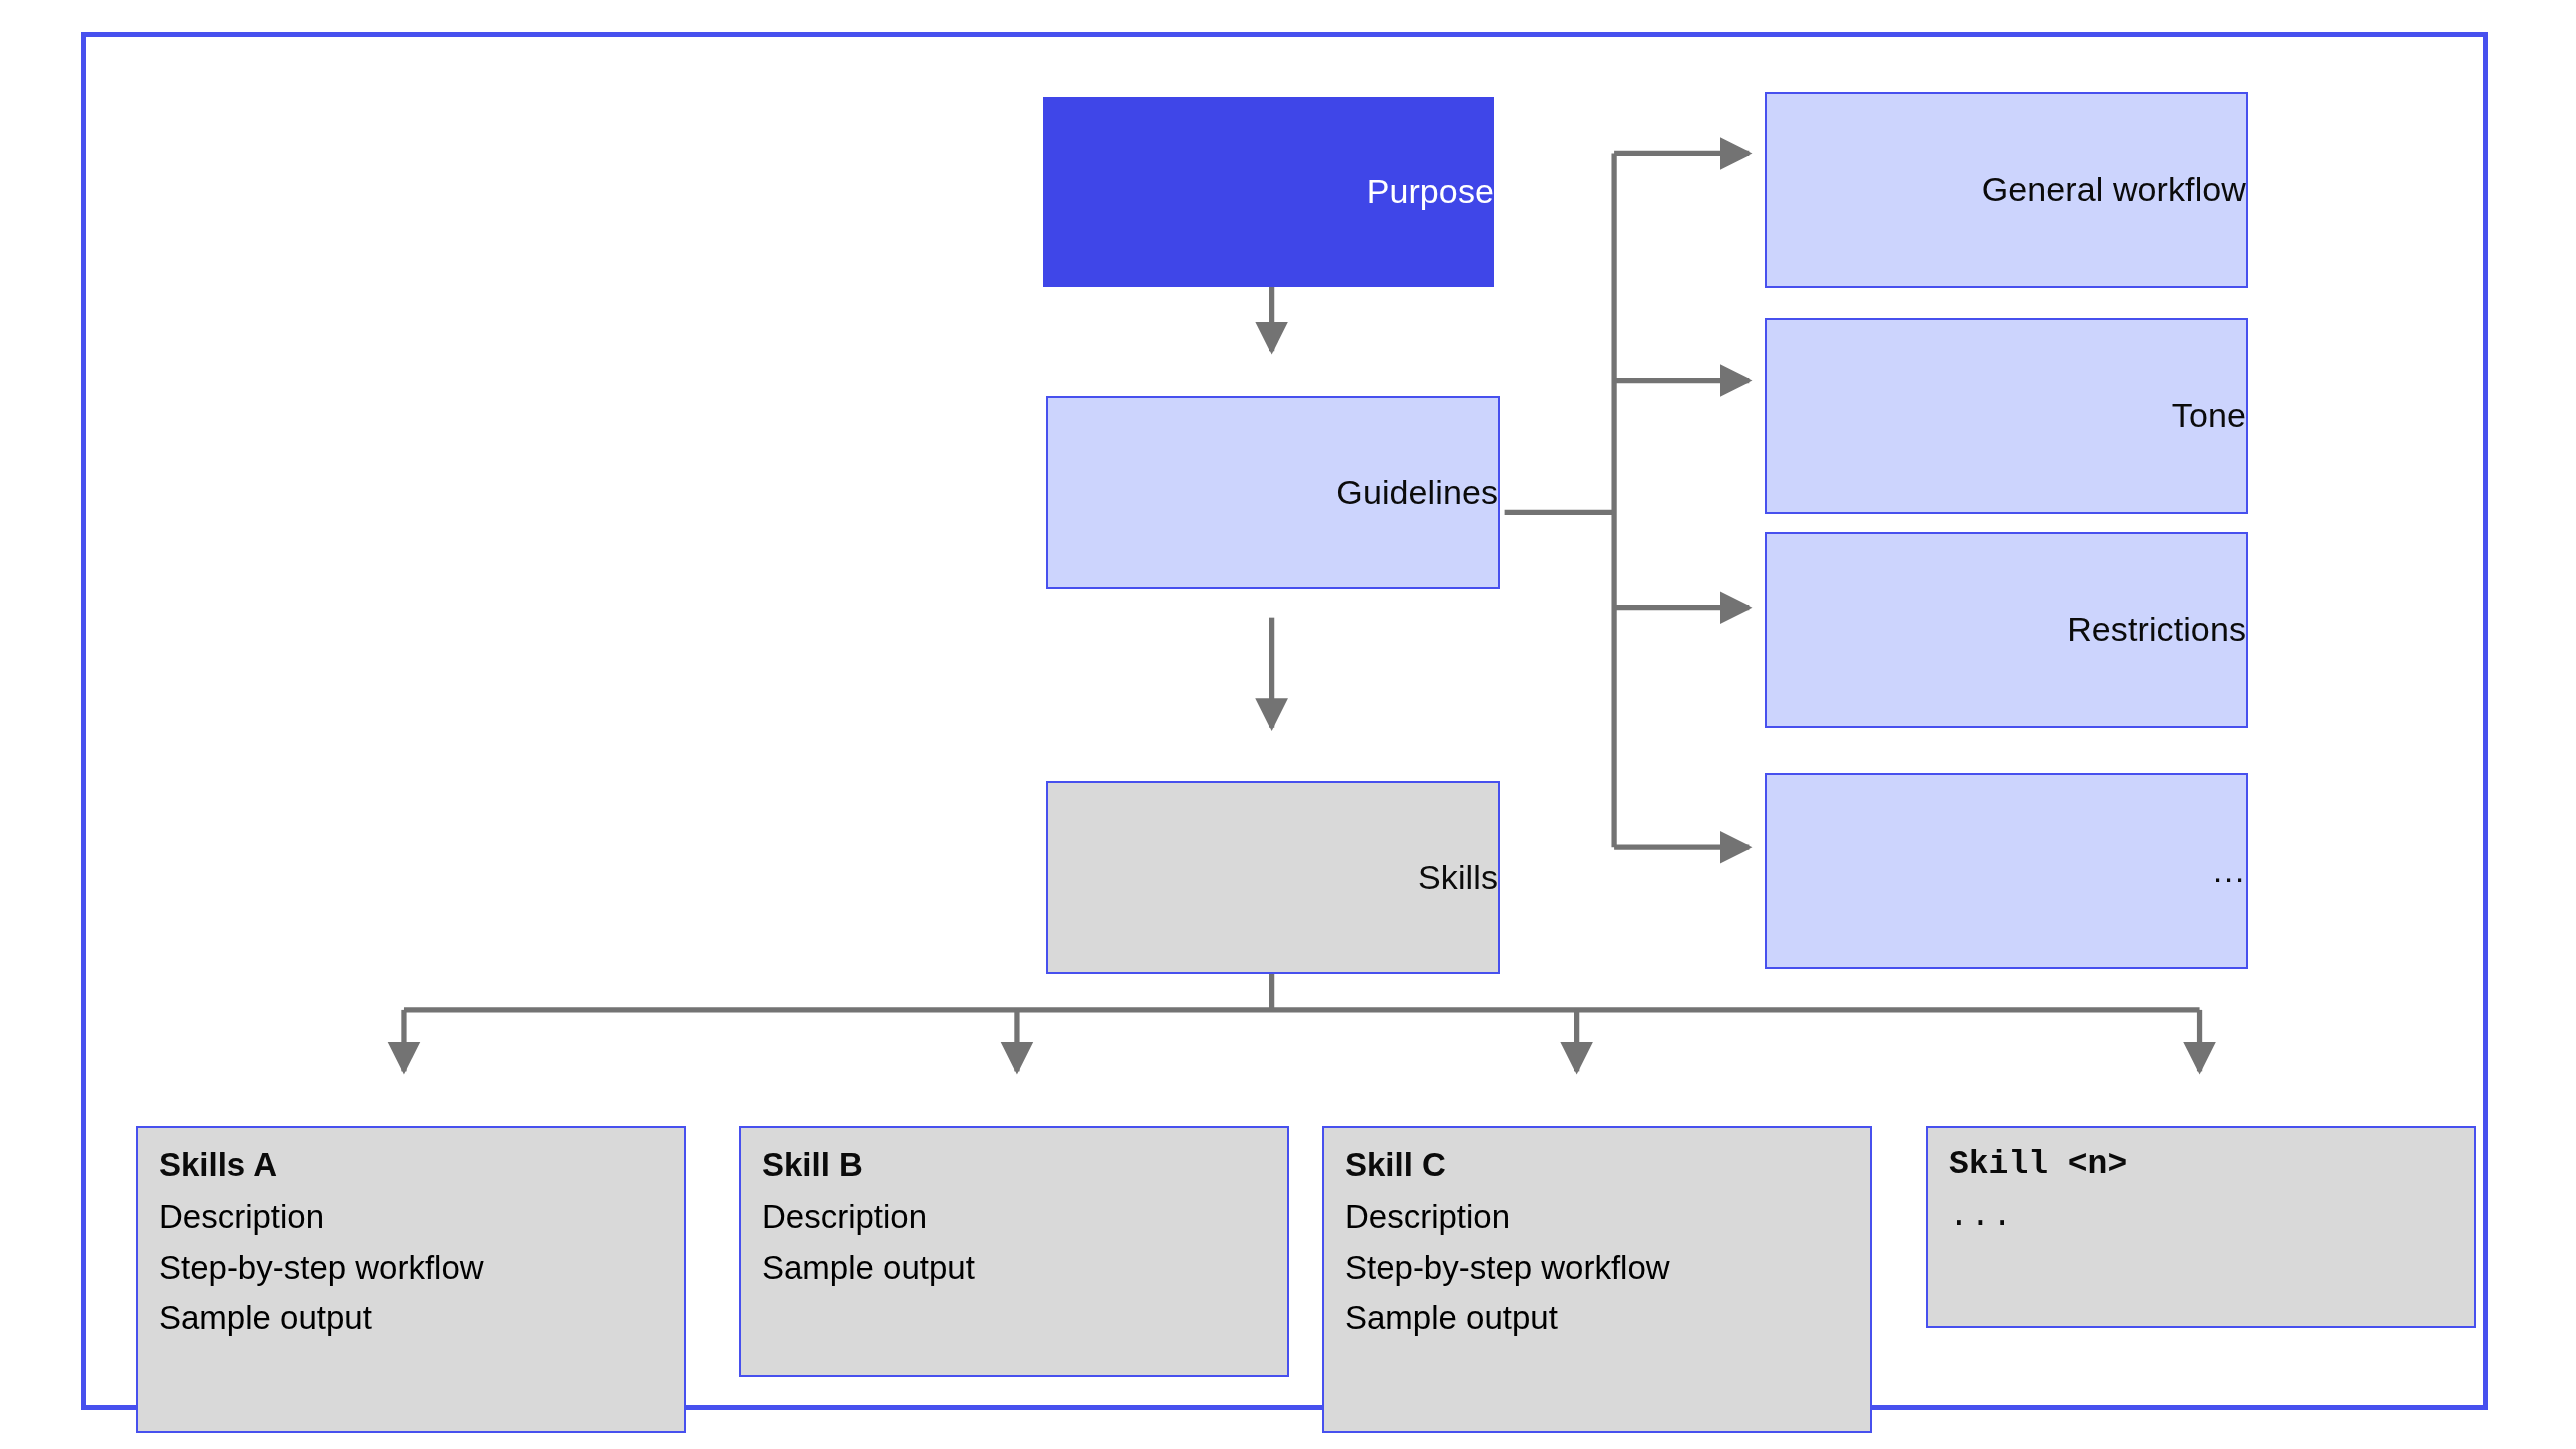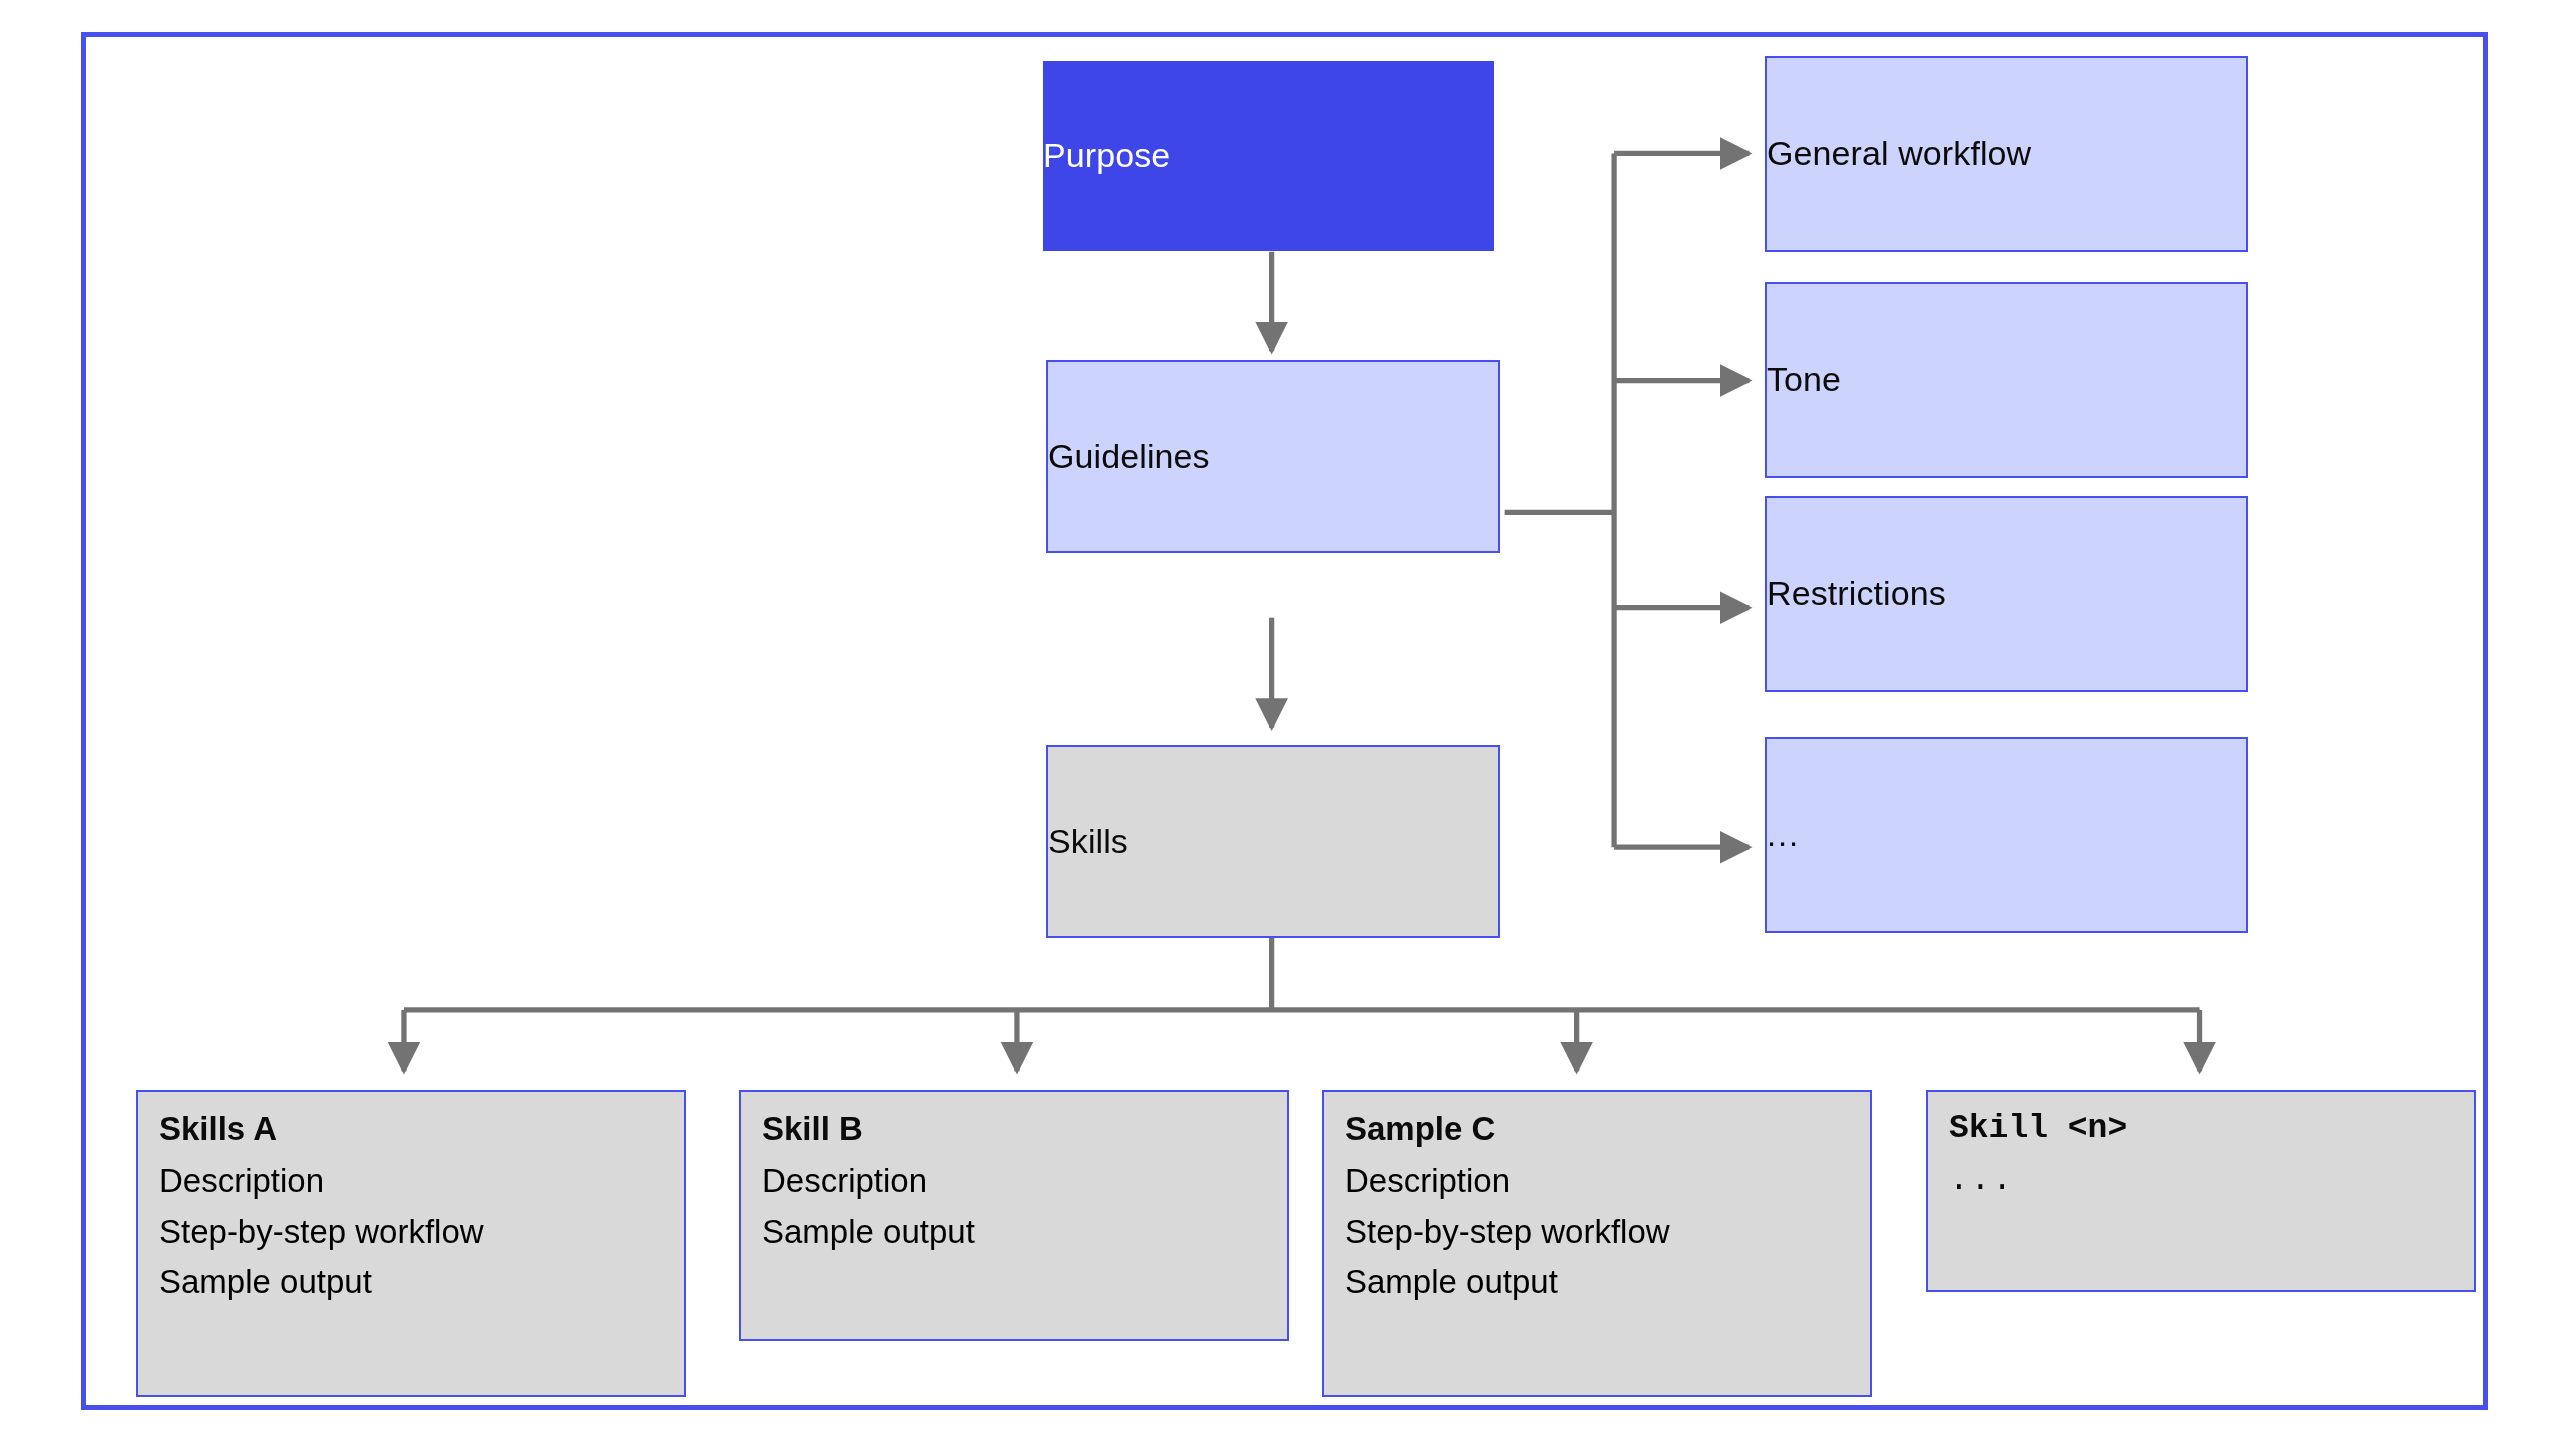--- a/index.html
+++ b/index.html
@@ -33,22 +33,23 @@
     left: 0; top: 0;
     width: 2576px;
     height: 1449px;
     pointer-events: none;
   }
   .node {
     position: absolute;
     box-sizing: border-box;
     display: flex;
     align-items: center;
-    justify-content: flex-start;
+    justify-content: flex-end;
     text-align: center;
+    margin-top: 36px;
   }
   .node-label {
     font-size: 34px;
     color: #0b0b0b;
     line-height: 1.1;
     letter-spacing: 0.1px;
   }
   
   .node--purpose {
     background: #3f46e8;
@@ -166,21 +167,21 @@
     <div class="card-line">Sample output</div>
   </div>
 
   <div class="node node--card" style="left:739px; top:1090px; width:550px; height:251px;">
     <div class="card-title">Skill B</div>
     <div class="card-line">Description</div>
     <div class="card-line">Sample output</div>
   </div>
 
   <div class="node node--card" style="left:1322px; top:1090px; width:550px; height:307px;">
-    <div class="card-title">Sample C</div>
+    <div class="card-title">Skill C</div>
     <div class="card-line">Description</div>
     <div class="card-line">Step-by-step workflow</div>
     <div class="card-line">Sample output</div>
   </div>
 
   <div class="node node--card" style="left:1926px; top:1090px; width:550px; height:202px;font-family:Liberation Mono, monospace;">
     <div class="card-title">Skill &lt;n&gt;</div>
     <div class="card-line ellipsis-label">...</div>
   </div>
 

